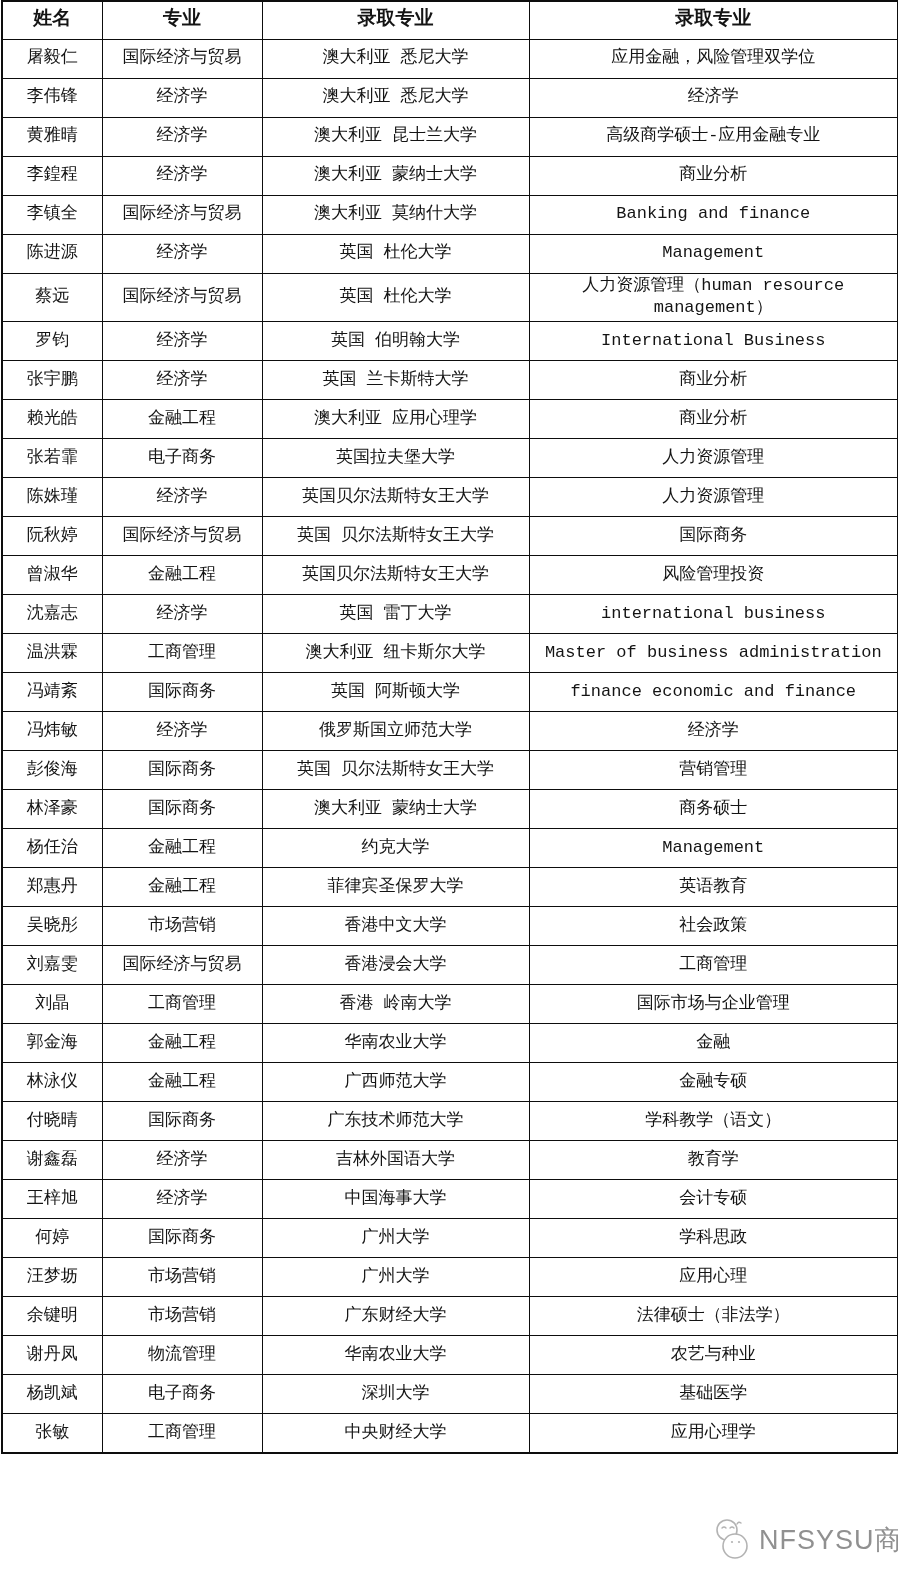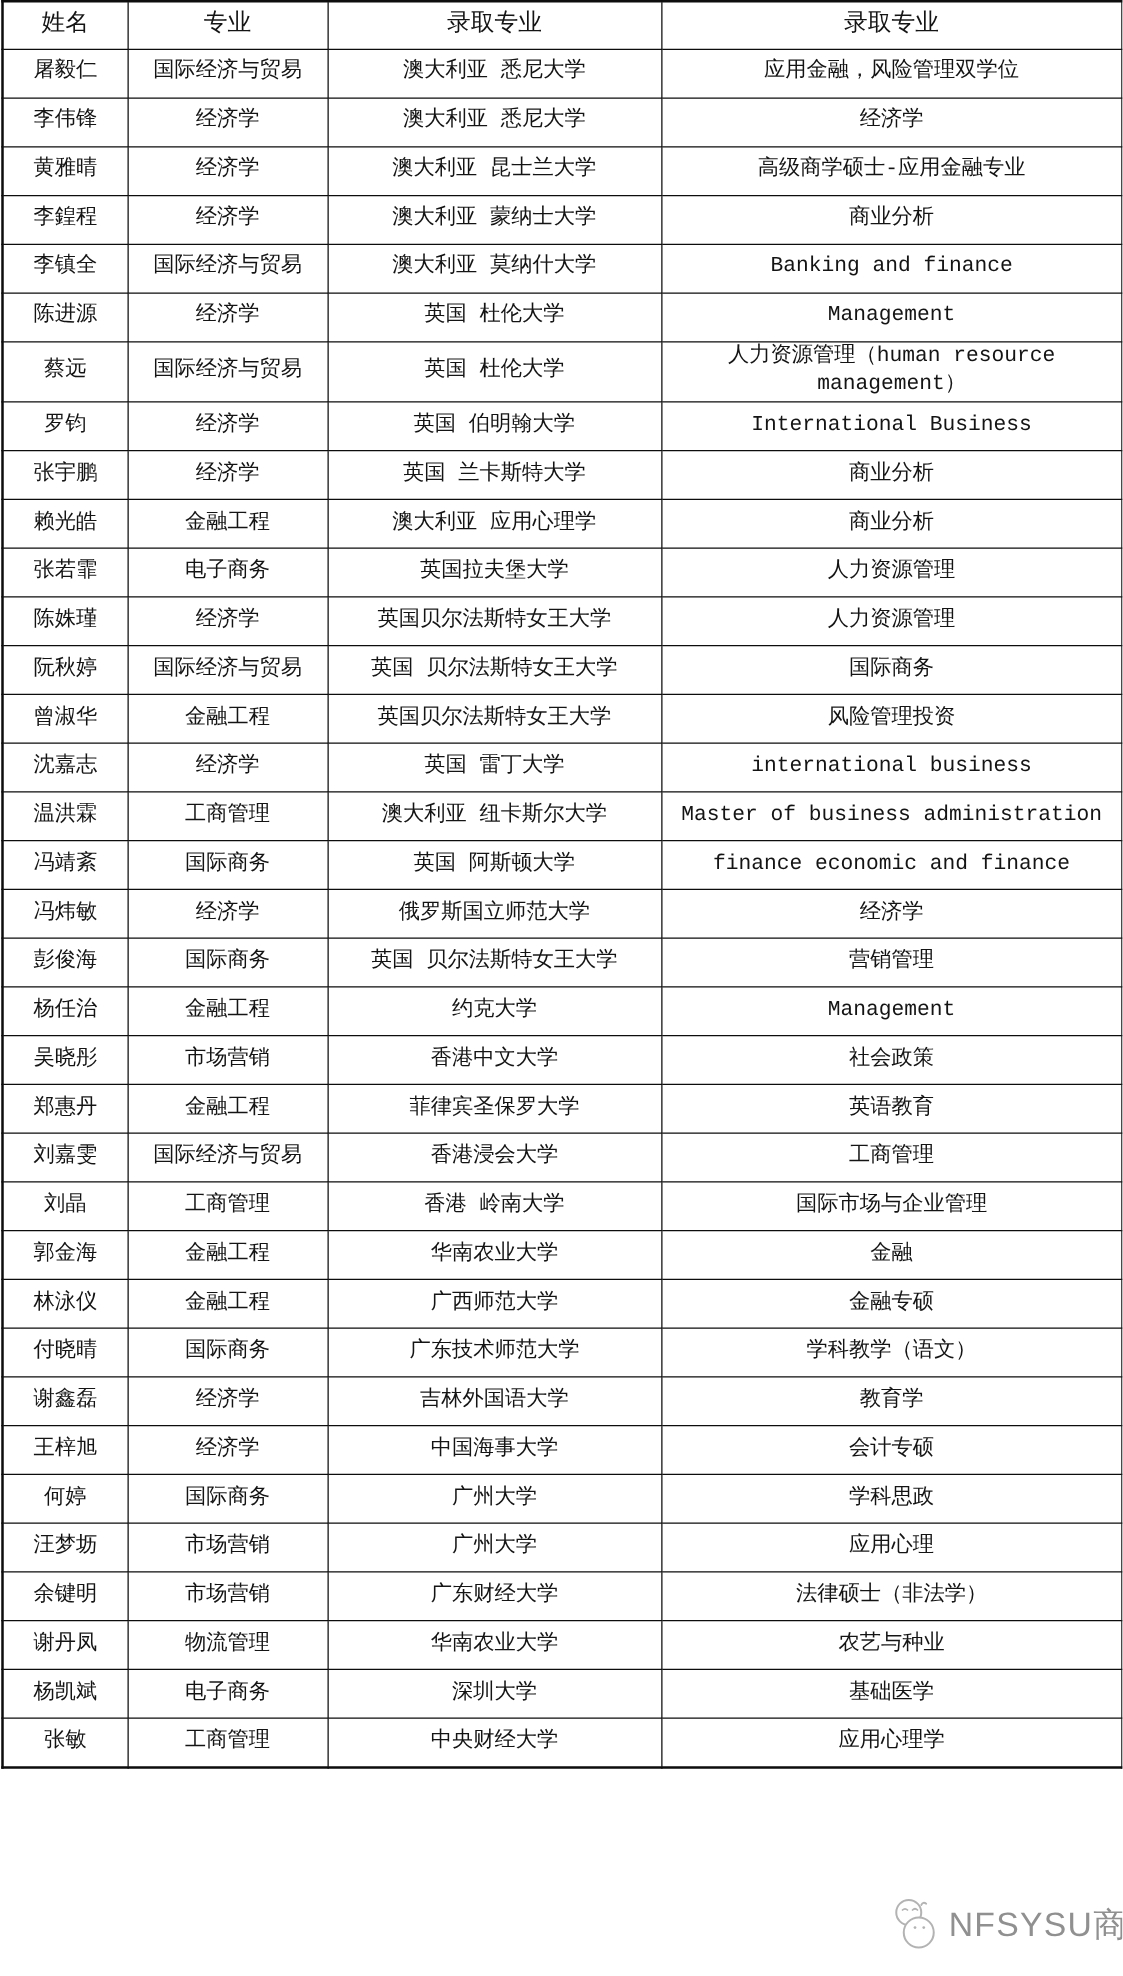--- a/index.html
+++ b/index.html
@@ -27,21 +27,21 @@
     padding:1px 6px;
     height:39px;
     font-size:17px;
     line-height:1.35;
     color:#141414;
     overflow:hidden;
     box-sizing:border-box;
   }
   table.admissions th {
     font-size:19px;
-    font-weight:400;
+    font-weight:700;
     height:38px;
   }
   .watermark {
     position:absolute;
     top:1516px;
     left:710px;
     display:flex;
     align-items:center;
     gap:1px;
     pointer-events:none;
@@ -184,36 +184,42 @@
           <td>俄罗斯国立师范大学</td>
           <td>经济学</td>
         </tr>
         <tr>
           <td>彭俊海</td>
           <td>国际商务</td>
           <td>英国 贝尔法斯特女王大学</td>
           <td>营销管理</td>
         </tr>
         <tr>
+          <td>林泽豪</td>
+          <td>国际商务</td>
+          <td>澳大利亚 蒙纳士大学</td>
+          <td>商务硕士</td>
+        </tr>
+        <tr>
           <td>杨任治</td>
           <td>金融工程</td>
           <td>约克大学</td>
           <td>Management</td>
+        </tr>
+        <tr>
+          <td>郑惠丹</td>
+          <td>金融工程</td>
+          <td>菲律宾圣保罗大学</td>
+          <td>英语教育</td>
         </tr>
         <tr>
           <td>吴晓彤</td>
           <td>市场营销</td>
           <td>香港中文大学</td>
           <td>社会政策</td>
-        </tr>
-        <tr>
-          <td>郑惠丹</td>
-          <td>金融工程</td>
-          <td>菲律宾圣保罗大学</td>
-          <td>英语教育</td>
         </tr>
         <tr>
           <td>刘嘉雯</td>
           <td>国际经济与贸易</td>
           <td>香港浸会大学</td>
           <td>工商管理</td>
         </tr>
         <tr>
           <td>刘晶</td>
           <td>工商管理</td>

